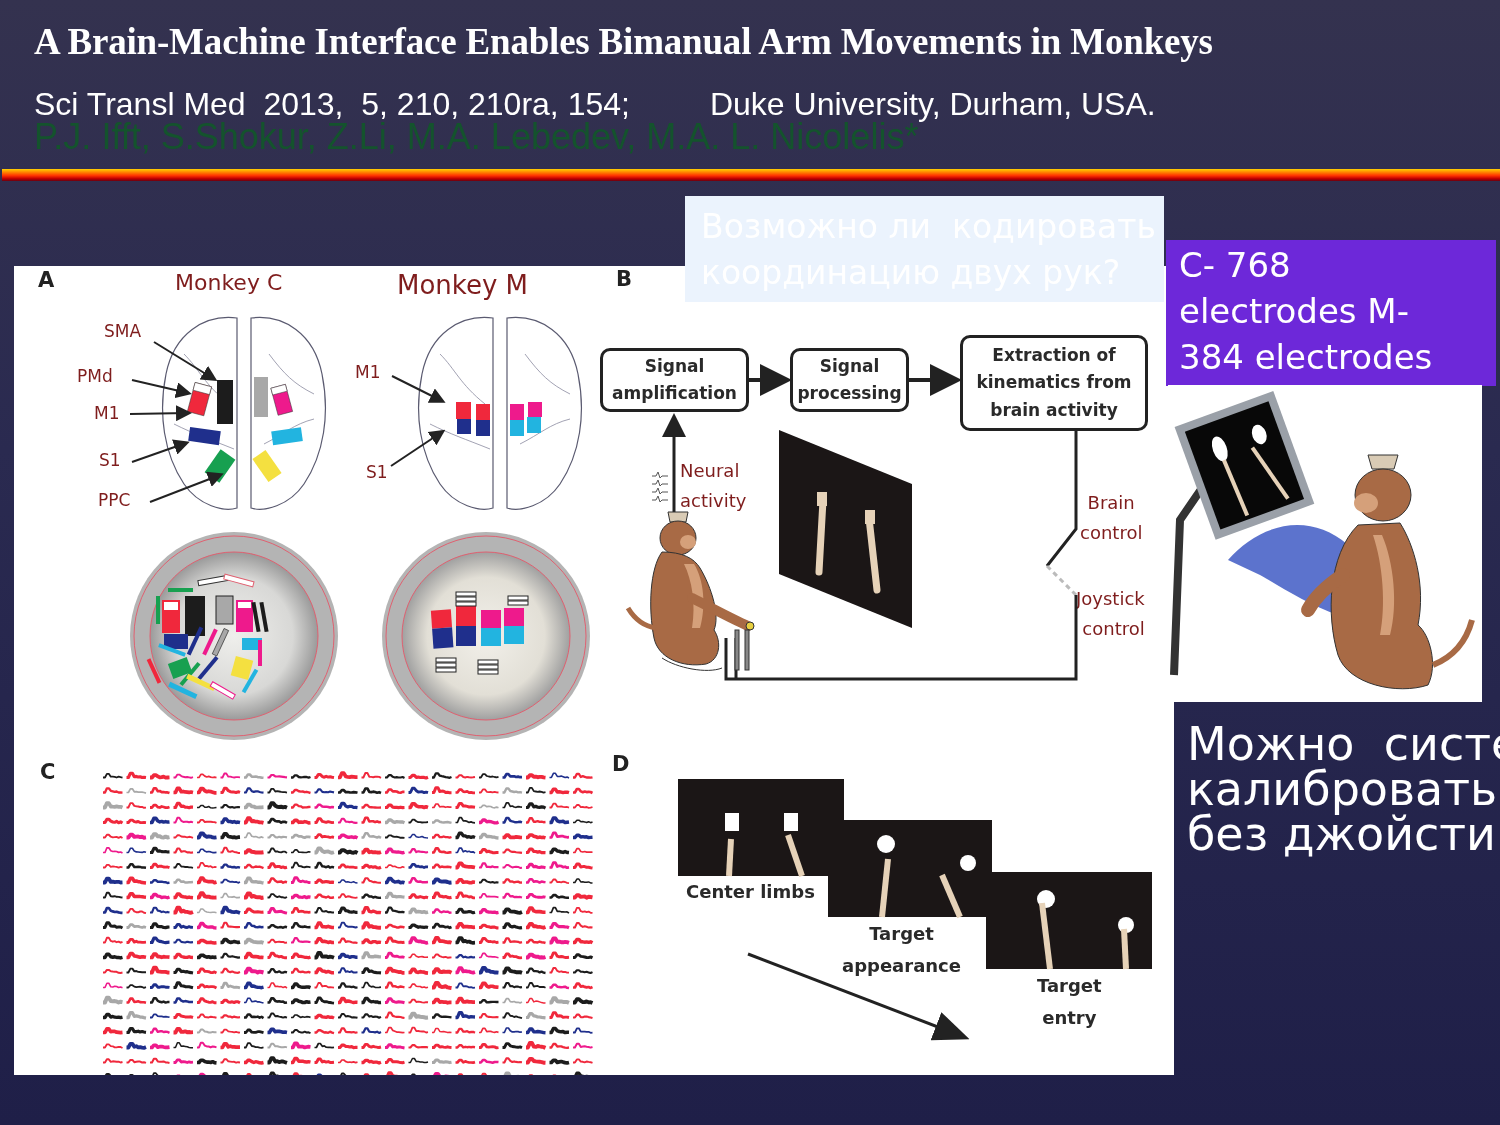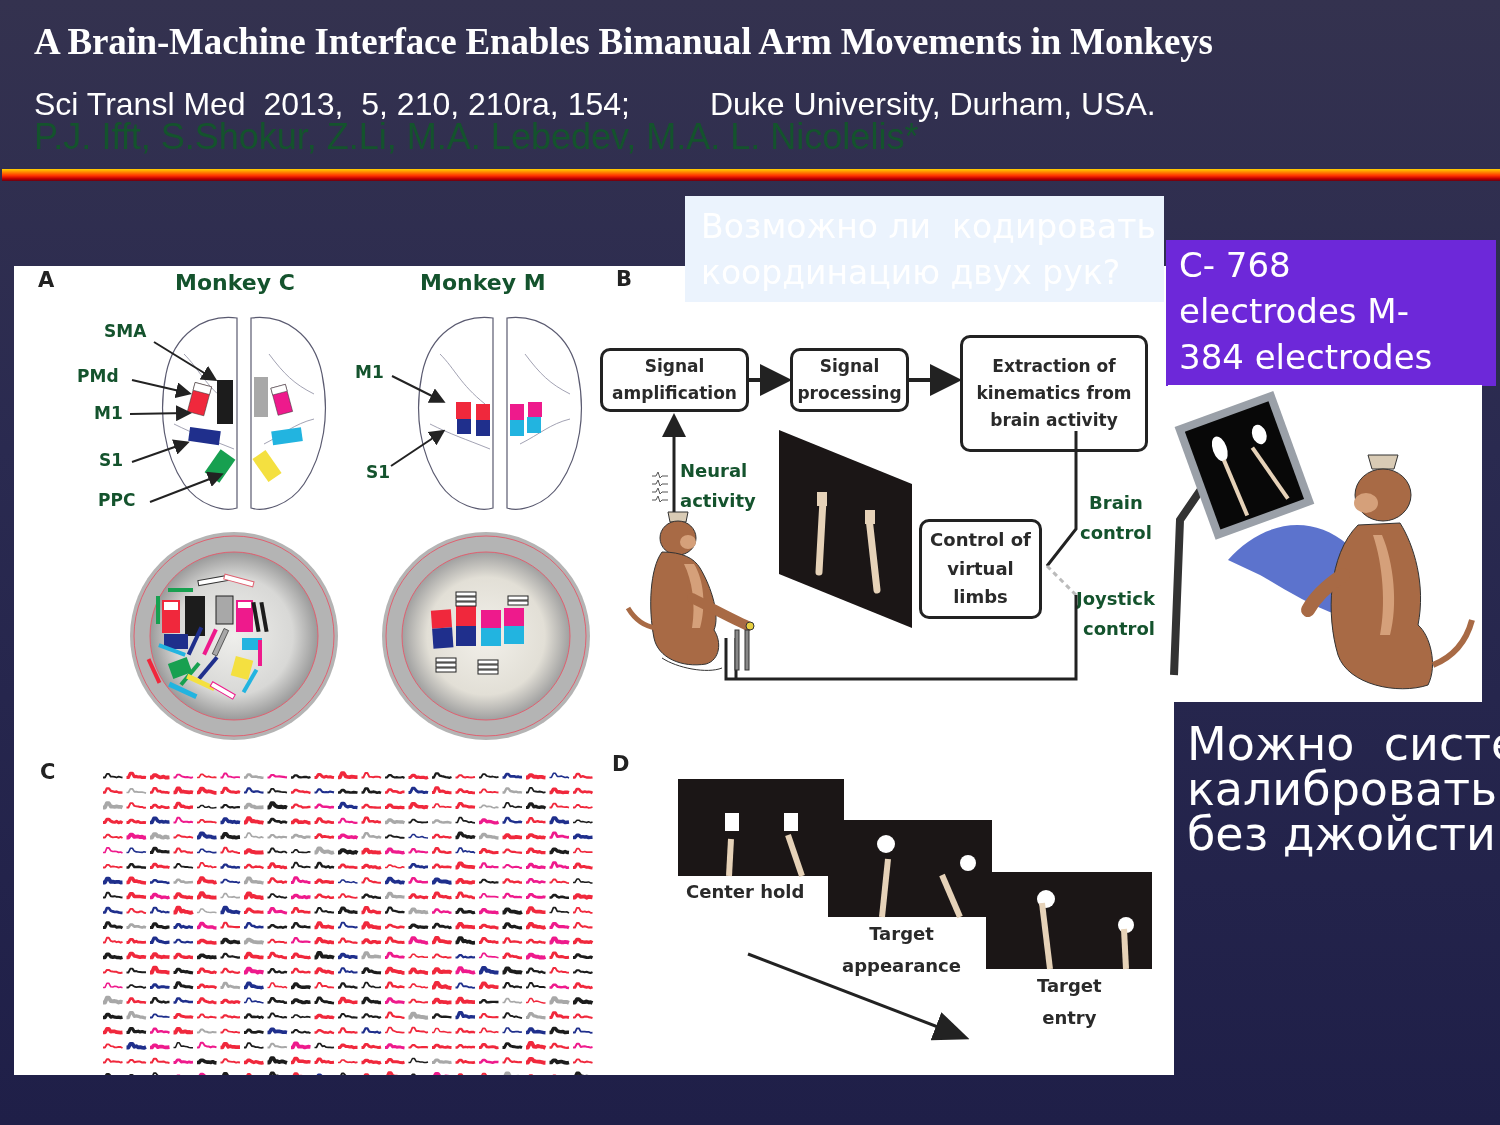--- a/index.html
+++ b/index.html
@@ -27,22 +27,22 @@
   }
   .figure-panel {
     position: absolute; left: 14px; top: 266px; width: 1160px; height: 809px;
     background: #ffffff; overflow: hidden;
   }
   .panel-letter {
     position: absolute; font-family: "DejaVu Sans", sans-serif; font-weight: bold;
     font-size: 21px; color: #222;
   }
   .fig-label {
-    position: absolute; font-family: "DejaVu Sans", sans-serif; font-weight: bold;
-    color: #14532d; white-space: nowrap;
+    position: absolute; font-family: "DejaVu Sans", sans-serif; font-weight: normal;
+    color: #7f1d1d; white-space: nowrap;
   }
   .flow-box {
     position: absolute; border: 3px solid #222; border-radius: 10px; background: #fff;
     display: flex; align-items: center; justify-content: center; text-align: center;
     font-family: "DejaVu Sans", sans-serif; font-weight: bold; font-size: 17px;
     color: #2a2a2a; line-height: 1.6; box-sizing: border-box; white-space: pre;
   }
   .question-box {
     position: absolute; left: 685px; top: 196px; width: 479px; height: 106px;
     background: #ebf3fd; box-sizing: border-box; padding: 8px 0 0 16px;
@@ -74,21 +74,21 @@
 
 <div class="slide-title">A Brain-Machine Interface Enables Bimanual Arm Movements in Monkeys</div>
 <div class="slide-citation">Sci Transl Med  2013,  5, 210, 210ra, 154;         Duke University, Durham, USA.</div>
 <div class="slide-authors">P.J. Ifft, S.Shokur, Z.Li, M.A. Lebedev, M.A. L. Nicolelis*</div>
 <div class="title-rule"></div>
 
 <div class="figure-panel">
 
   <div class="panel-letter" style="left:24px;top:2px">A</div>
   <div class="fig-label" style="left:161px;top:4px;font-size:22px">Monkey C</div>
-  <div class="fig-label" style="left:406px;top:4px;font-size:22px">Monkey M</div>
+  <div class="fig-label" style="left:383px;top:4px;font-size:26px">Monkey M</div>
 
   <svg style="left:130px;top:48px" width="200" height="200" viewBox="0 0 200 200">
     <path d="M93 4 C60 0 30 20 22 60 C14 100 20 140 40 170 C55 192 80 198 93 194 Z" fill="none" stroke="#5a5a70" stroke-width="1.2"></path>
     <path d="M107 4 C140 0 170 20 178 60 C186 100 180 140 160 170 C145 192 120 198 107 194 Z" fill="none" stroke="#5a5a70" stroke-width="1.2"></path>
     <path d="M40 40 C55 55 60 70 85 90 M30 110 C50 120 65 125 90 135 M125 40 C140 60 150 70 170 80 M120 130 C140 120 150 110 170 105" fill="none" stroke="#8a8aa0" stroke-width="0.8"></path>
     <rect x="73" y="66" width="16" height="44" fill="#1c1c1c"></rect>
     <rect x="110" y="63" width="14" height="40" fill="#a8a8a8"></rect>
     <g transform="rotate(15 55 85)">
         <rect x="47" y="70" width="17" height="30" fill="#f0283c" stroke="#333" stroke-width="0.5"></rect>
         <rect x="47" y="70" width="17" height="8" fill="#fff" stroke="#333" stroke-width="0.5"></rect>
@@ -223,26 +223,23 @@
         <rect x="98" y="135" width="20" height="4"></rect>
         <rect x="98" y="140" width="20" height="4"></rect>
     </g>
   </svg>
 
   <div class="panel-letter" style="left:602px;top:1px">B</div>
   <div class="flow-box" style="left:586px;top:82px;width:149px;height:64px">Signal
 amplification</div>
   <div class="flow-box" style="left:776px;top:82px;width:119px;height:64px">Signal
 processing</div>
-  <div class="flow-box" style="left:946px;top:69px;width:188px;height:117px">Extraction of
+  <div class="flow-box" style="left:946px;top:69px;width:188px;height:96px">Extraction of
 kinematics from
 brain activity</div>
-  <div class="flow-box" style="left:905px;top:253px;width:123px;height:100px;font-size:18px">Control of
-virtual
-limbs</div>
   <div class="fig-label" style="left:666px;top:190px;font-size:18px;line-height:30px;white-space:pre">Neural
 activity</div>
   <div class="fig-label" style="left:1066px;top:222px;font-size:18px;line-height:30px;white-space:pre;text-align:center">Brain
 control</div>
   <div class="fig-label" style="left:1062px;top:318px;font-size:18px;line-height:30px;white-space:pre;text-align:right">Joystick
 control</div>
 
   <svg style="left:0;top:0" width="1160" height="440">
     <defs>
         <marker id="bh" markerWidth="8" markerHeight="8" refX="5" refY="4" orient="auto">
@@ -742,21 +739,21 @@
     <circle cx="208" cy="65" r="9" fill="#fff"></circle>
       <path d="M210 80 L204 138" stroke="#e6d2b8" stroke-width="6"></path>
     <circle cx="290" cy="84" r="8" fill="#fff"></circle>
       <path d="M264 96 L282 138" stroke="#e6d2b8" stroke-width="6"></path>
     <rect x="308" y="93" width="166" height="97" fill="#1b1616"></rect>
     <circle cx="368" cy="120" r="9" fill="#fff"></circle>
       <path d="M364 124 L372 190" stroke="#e6d2b8" stroke-width="6"></path>
     <circle cx="448" cy="146" r="8" fill="#fff"></circle>
       <path d="M446 150 L448 190" stroke="#e6d2b8" stroke-width="6"></path>
   </svg>
-  <div class="task-label" style="left:672px;top:610px">Center hold</div>
+  <div class="task-label" style="left:672px;top:610px">Center limbs</div>
   <div class="task-label" style="left:828px;top:652px">Target
 appearance</div>
   <div class="task-label" style="left:1023px;top:704px">Target
 entry</div>
   <svg style="left:0;top:0" width="1160" height="809">
     <defs>
         <marker id="th" markerWidth="12" markerHeight="10" refX="10" refY="5" orient="auto">
           <path d="M0 0 L12 5 L0 10 Z" fill="#222"></path>
         </marker>
       </defs>

